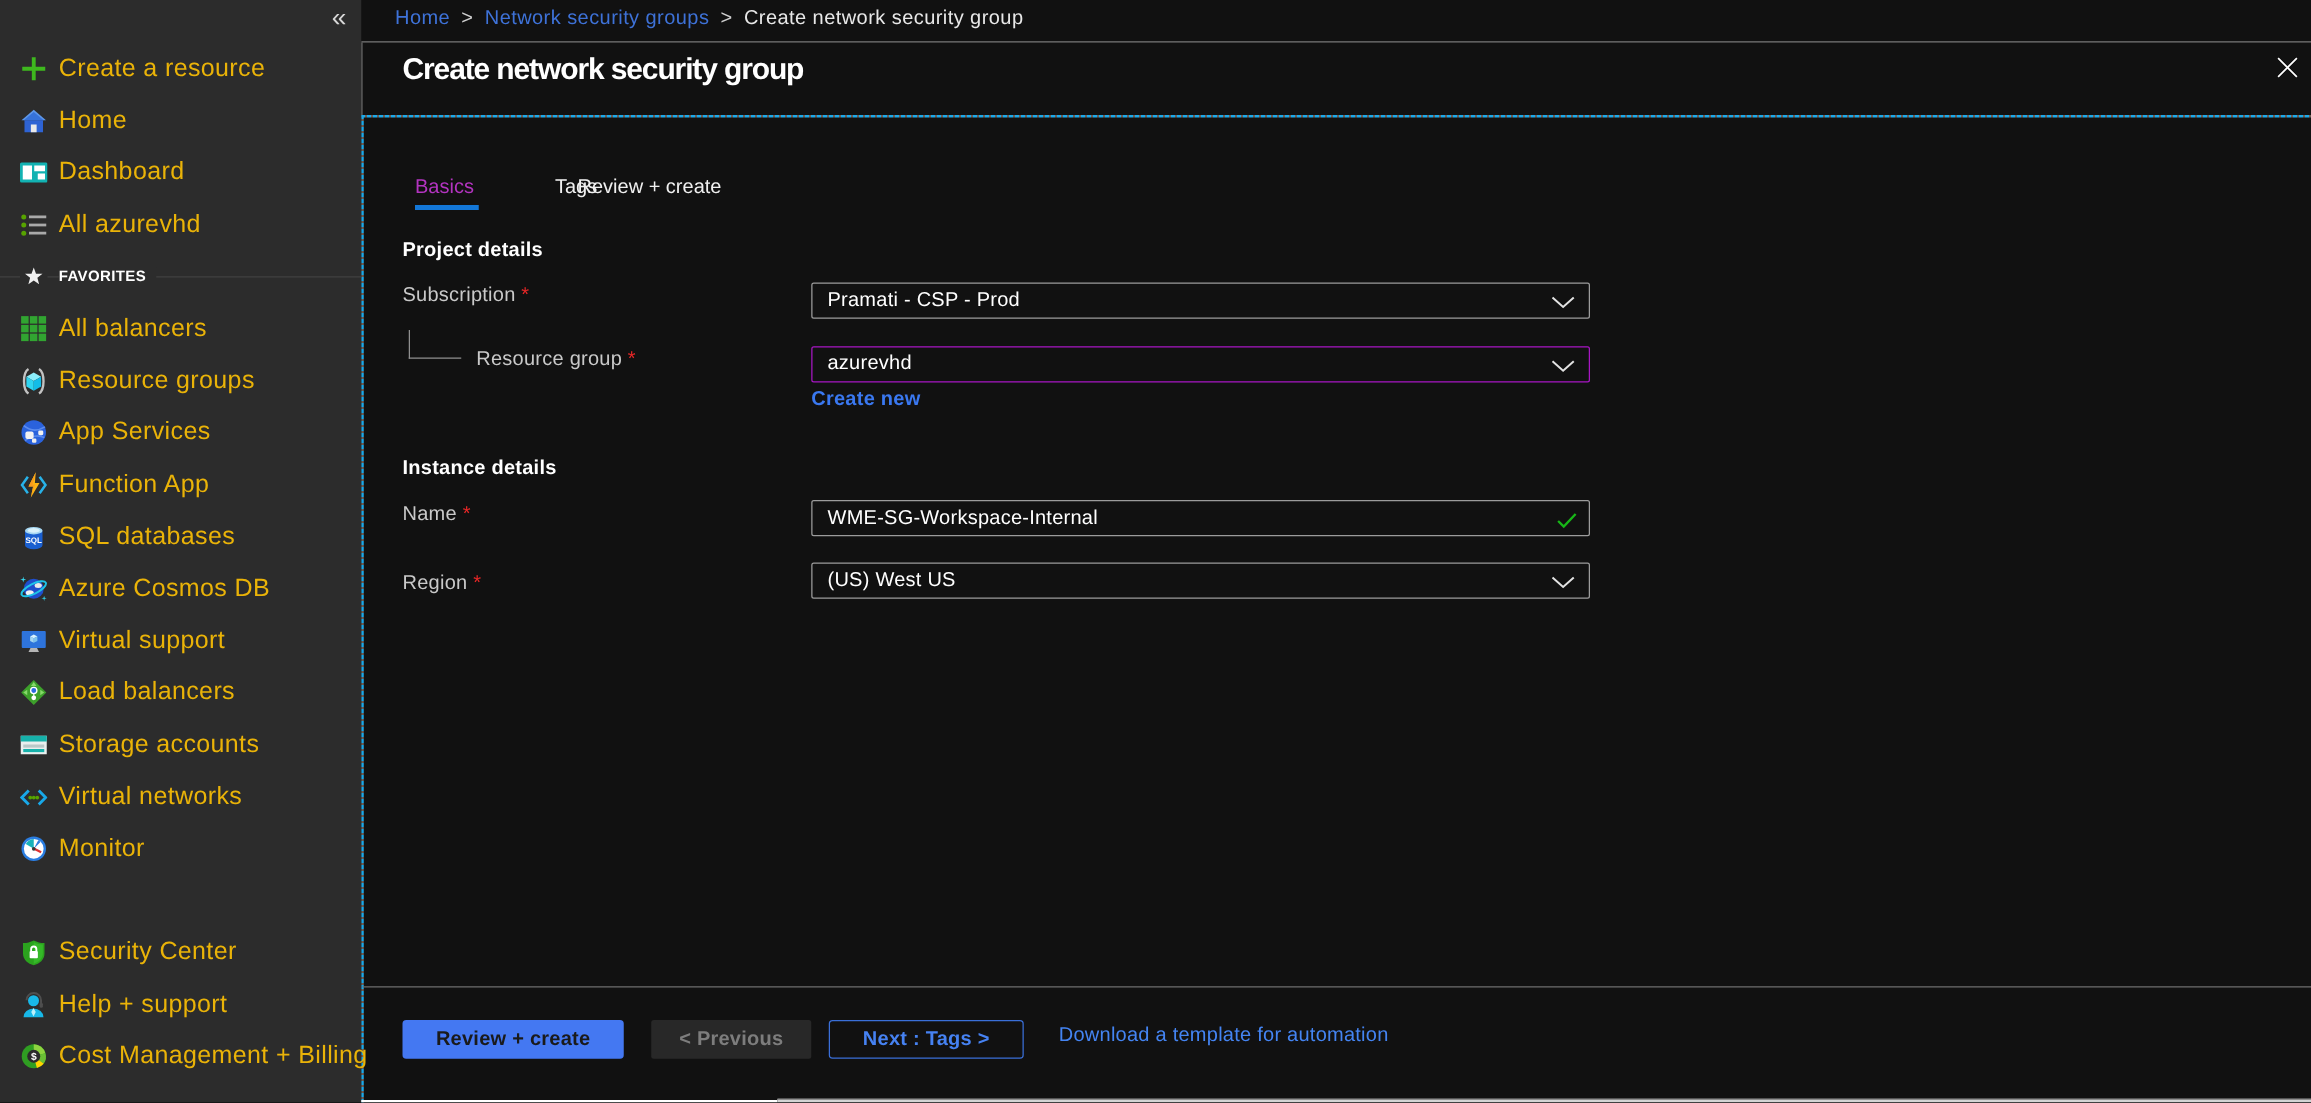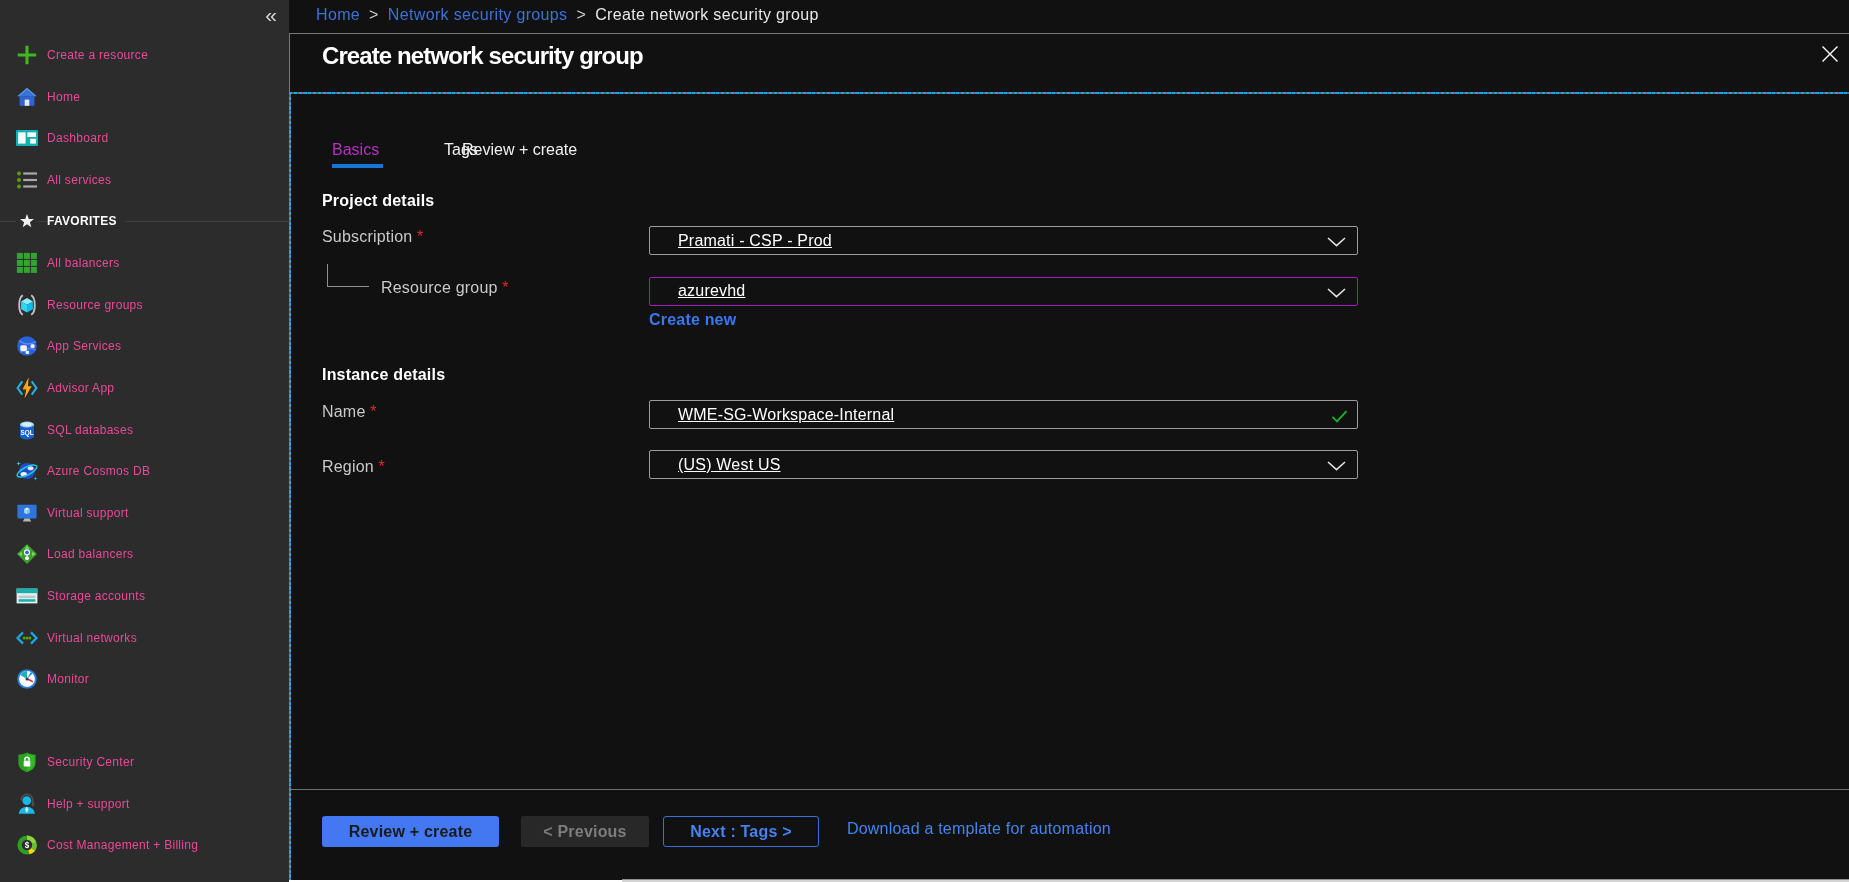--- a/index.html
+++ b/index.html
@@ -5,21 +5,21 @@
   * { margin:0; padding:0; box-sizing:border-box; }
   html,body { width:1849px; height:882px; background:#111111; overflow:hidden;
     font-family:"Liberation Sans", sans-serif; }
   #stage { position:relative; width:1849px; height:882px; background:#111111; }
 
   
   #sidebar { position:absolute; left:0; top:0; width:289px; height:882px; background:#2c2c2c; z-index:5; }
   #collapse { position:absolute; right:12px; top:3px; color:#d8d8d8; font-size:21px; }
   .nav { position:absolute; left:0; width:289px; height:42px; }
   .nav .ic { position:absolute; left:16px; top:50%; margin-top:-11px; width:22px; height:22px; }
-  .nav .tx { position:absolute; left:47px; top:50%; transform:translateY(-50%); color:#ec4899; font-size:12px; white-space:nowrap; letter-spacing:.3px; }
+  .nav .tx { position:absolute; left:47px; top:50%; transform:translateY(-50%); color:#eab308; font-size:20px; white-space:nowrap; letter-spacing:.3px; }
   #favline { position:absolute; left:0; top:221px; width:289px; height:1px; background:#404040; }
   .favtx { font-size:12px !important; font-weight:bold; letter-spacing:.8px; color:#ffffff !important; background:#2c2c2c; padding-right:8px; }
   .favic { background:#2c2c2c; }
 
   
   #main { position:absolute; left:289px; top:0; width:1560px; height:882px; }
   #crumbbar { position:absolute; left:0; top:0; width:1560px; height:34px; border-bottom:1px solid #787878; }
   #crumbs { position:absolute; left:27px; top:6px; font-size:16px; letter-spacing:.35px; color:#e8e8e8; }
   #crumbs a { color:#3e72d8; text-decoration:none; }
   .csep { color:#cfcfcf; padding:0 9px; }
@@ -34,22 +34,22 @@
 
   .tab { position:absolute; font-size:16px; color:#f0f0f0;text-align:center; }
   #tb1 { left:43px; top:49px; color:#b334c0; }
   #tbline { position:absolute; left:43px; top:72px; width:51px; height:3.5px; background:#1377d8; }
   #tb2 { left:115px; top:49px;margin-left:40px; }
   #tb3 { left:173px; top:49px; }
 
   .h2 { position:absolute; left:33px; font-size:16px; font-weight:600; color:#ffffff; letter-spacing:.2px; }
   .lbl { position:absolute; font-size:16px; color:#c9c9c9; letter-spacing:.2px; }
   .ast { color:#e82727; font-size:16px; }
-  .fld { position:absolute; left:360px; width:709px; height:29px; border:1px solid #9c9c9c; border-radius:2px; background:transparent;
-    color:#ffffff; font-size:16px; line-height:27px; padding-left:28px; letter-spacing:.2px;text-decoration:underline; }
+  .fld { position:absolute; left:360px; width:623px; height:29px; border:1px solid #9c9c9c; border-radius:2px; background:transparent;
+    color:#ffffff; font-size:16px; line-height:27px; padding-left:12px; letter-spacing:.2px; }
   .chev { position:absolute; right:11px; top:10px; width:19px; height:10px; }
 
   #connector { position:absolute; left:38px; top:172px; width:42px; height:23px;
     border-left:1px solid #8f8f8f; border-bottom:1px solid #8f8f8f; }
   #createnew { position:absolute; left:360px; top:219px; font-size:16px; font-weight:700; color:#3a78f0; letter-spacing:.2px; }
 
   #botline { position:absolute; left:1px; top:697px; width:1559px; height:1px; background:#6e6e6e; }
   .btn { position:absolute; top:724px; height:31px; font-size:16px; font-weight:600; text-align:center;
     line-height:31px; border-radius:2px; letter-spacing:.2px; }
   #btn1 { left:33px; width:177px; background:#4478f2; color:#1a1a1a; border-radius:3px; }
@@ -94,21 +94,21 @@
       </div>
     <div class="nav" style="top:159px">
         <svg class="ic" viewBox="0 0 22 22">
           <circle cx="3" cy="4.5" r="2" fill="#57a300"></circle>
           <rect x="7.2" y="3.4" width="13.8" height="2.2" fill="#a9a9a9"></rect>
           <circle cx="3" cy="11" r="2" fill="#57a300"></circle>
           <rect x="7.2" y="9.9" width="13.8" height="2.2" fill="#a9a9a9"></rect>
           <circle cx="3" cy="17.5" r="2" fill="#57a300"></circle>
           <rect x="7.2" y="16.4" width="13.8" height="2.2" fill="#a9a9a9"></rect>
         </svg>
-        <span class="tx">All services</span>
+        <span class="tx">All azurevhd</span>
       </div>
     <div class="nav" style="top:200px">
         <svg class="ic favic" viewBox="0 0 22 22">
           <polygon points="11.0,3.9 12.8,8.9 18.0,9.0 13.9,12.2 15.3,17.3 11.0,14.3 6.7,17.3 8.1,12.2 4.0,9.0 9.2,8.9" fill="#f0f0f0"></polygon>
         </svg>
         <span class="tx favtx">FAVORITES</span>
       </div>
     <div class="nav" style="top:242px">
         <svg class="ic" viewBox="0 0 22 22">
           <rect x="0.9" y="0.9" width="6" height="6" fill="#31a531"></rect>
@@ -144,21 +144,21 @@
         </svg>
         <span class="tx">App Services</span>
       </div>
     <div class="nav" style="top:367px">
         <svg class="ic" viewBox="0 0 22 22">
           <path d="M6.3 4.4 L1.6 11 L6.3 17.6" fill="none" stroke="#28b2e8" stroke-width="2"></path>
           <path d="M15.7 4.4 L20.4 11 L15.7 17.6" fill="none" stroke="#28b2e8" stroke-width="2"></path>
           <polygon points="12.6,0.8 6.8,12.2 10.4,12.2 8.6,21.2 15.6,9.3 11.9,9.3" fill="#fcb414"></polygon>
           <polygon points="12.6,0.8 10.0,11 12.0,10.4 8.6,21.2 10.6,12.2 6.8,12.2" fill="#f89b1c"></polygon>
         </svg>
-        <span class="tx">Advisor App</span>
+        <span class="tx">Function App</span>
       </div>
     <div class="nav" style="top:409px">
         <svg class="ic" viewBox="0 0 22 22">
           <path d="M4 5.5 V17.2 a7 3.2 0 0 0 14 0 V5.5 Z" fill="#1a5fd0"></path>
           <ellipse cx="11" cy="5.5" rx="7" ry="3" fill="#a5d6f2"></ellipse>
           <ellipse cx="11" cy="5.3" rx="4.8" ry="1.9" fill="#d9f1fb"></ellipse>
           <text x="11" y="15.6" text-anchor="middle" font-size="6.4" font-weight="bold" fill="#ffffff" font-family="Liberation Sans, sans-serif">SQL</text>
         </svg>
         <span class="tx">SQL databases</span>
       </div>

